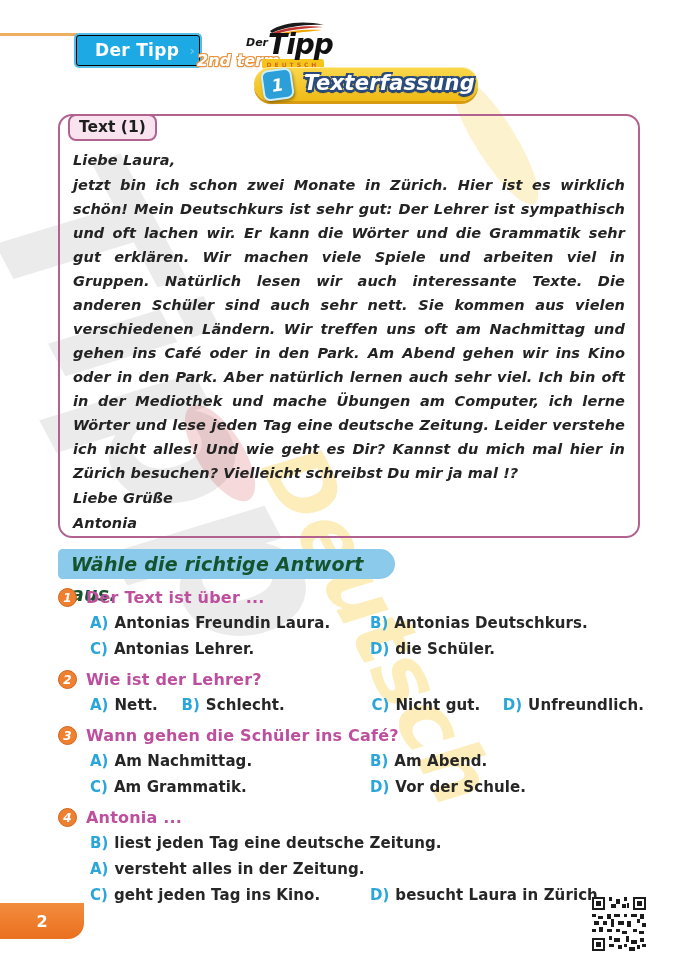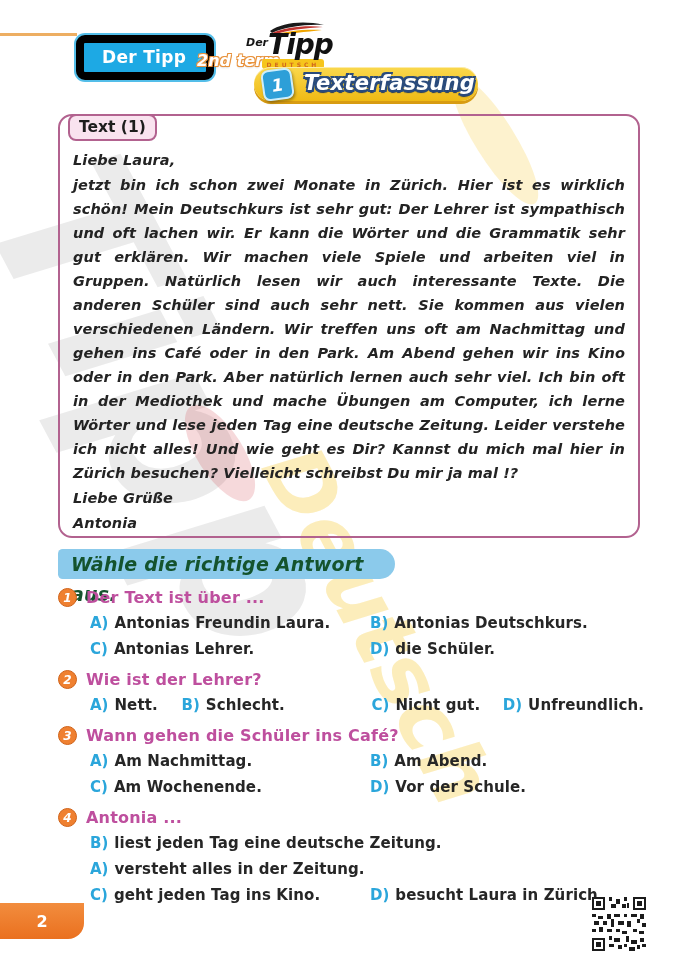--- a/index.html
+++ b/index.html
@@ -10,22 +10,22 @@
   
   .wm{position:absolute;z-index:0;pointer-events:none;font-weight:bold;font-style:italic;white-space:nowrap;}
   .wm-primary{left:150px;top:120px;font-size:210px;color:rgba(110,110,110,0.14);transform:rotate(62deg);transform-origin:left top;}
   .wm-secondary{left:330px;top:430px;font-size:85px;color:rgba(244,197,30,0.30);transform:rotate(62deg);transform-origin:left top;}
   .wm-swoosh{left:165px;top:430px;width:110px;height:46px;background:rgba(205,45,55,0.18);border-radius:50%;transform:rotate(58deg);}
   .wm-swoosh2{left:420px;top:120px;width:150px;height:40px;background:rgba(244,197,30,0.22);border-radius:50%;transform:rotate(58deg);}
   
   .top-rule{position:absolute;left:0;top:33px;width:77px;height:3px;background:#edae62;z-index:2;}
   .der-tipp-badge{
     position:absolute;left:76px;top:35px;z-index:2;background:#1da9e4;color:#fff;
-    font-weight:bold;font-size:17px;padding:4px 20px 5px 18px;border-radius:9px;
-    border:8px solid #000000;box-shadow:0 0 0 2px #54bee9;letter-spacing:.3px;
+    font-weight:bold;font-size:17px;padding:4px 20px 5px 18px;border-radius:3px;
+    border:1px solid #000000;box-shadow:0 0 0 2px #54bee9;letter-spacing:.3px;
   }
   .badge-arrow{position:absolute;right:4px;top:7px;color:#66c9ef;font-size:13px;font-weight:bold;}
   .term-label{
     position:absolute;left:197px;top:51px;z-index:2;font-size:16px;font-weight:bold;font-style:italic;color:#fff;
     text-shadow:-1px -1px 0 #e8923c,1px -1px 0 #e8923c,-1px 1px 0 #e8923c,1px 1px 0 #e8923c,0 2px 2px rgba(0,0,0,.15);
   }
   .logo{position:absolute;left:246px;top:22px;width:104px;z-index:2;text-align:left;}
   .logo-flag{margin-left:22px;display:block;}
   .logo-line{line-height:20px;margin-top:-4px;}
   .logo-der{font-size:11px;font-weight:bold;font-style:italic;color:#161616;vertical-align:8px;}
@@ -193,21 +193,21 @@
         <span class="q-text">Wann gehen die Schüler ins Café?</span>
       </div>
       <div class="q-options grid2">
         <div class="option">
           <span class="opt-letter">A)</span><span class="opt-text">Am Nachmittag.</span>
         </div>
         <div class="option">
           <span class="opt-letter">B)</span><span class="opt-text">Am Abend.</span>
         </div>
         <div class="option">
-          <span class="opt-letter">C)</span><span class="opt-text">Am Wochenende.</span>
+          <span class="opt-letter">C)</span><span class="opt-text">Am Grammatik.</span>
         </div>
         <div class="option">
           <span class="opt-letter">D)</span><span class="opt-text">Vor der Schule.</span>
         </div>
       </div>
     </div>
 
     <div class="question">
       <div class="q-header">
         <span class="q-num">4</span>

